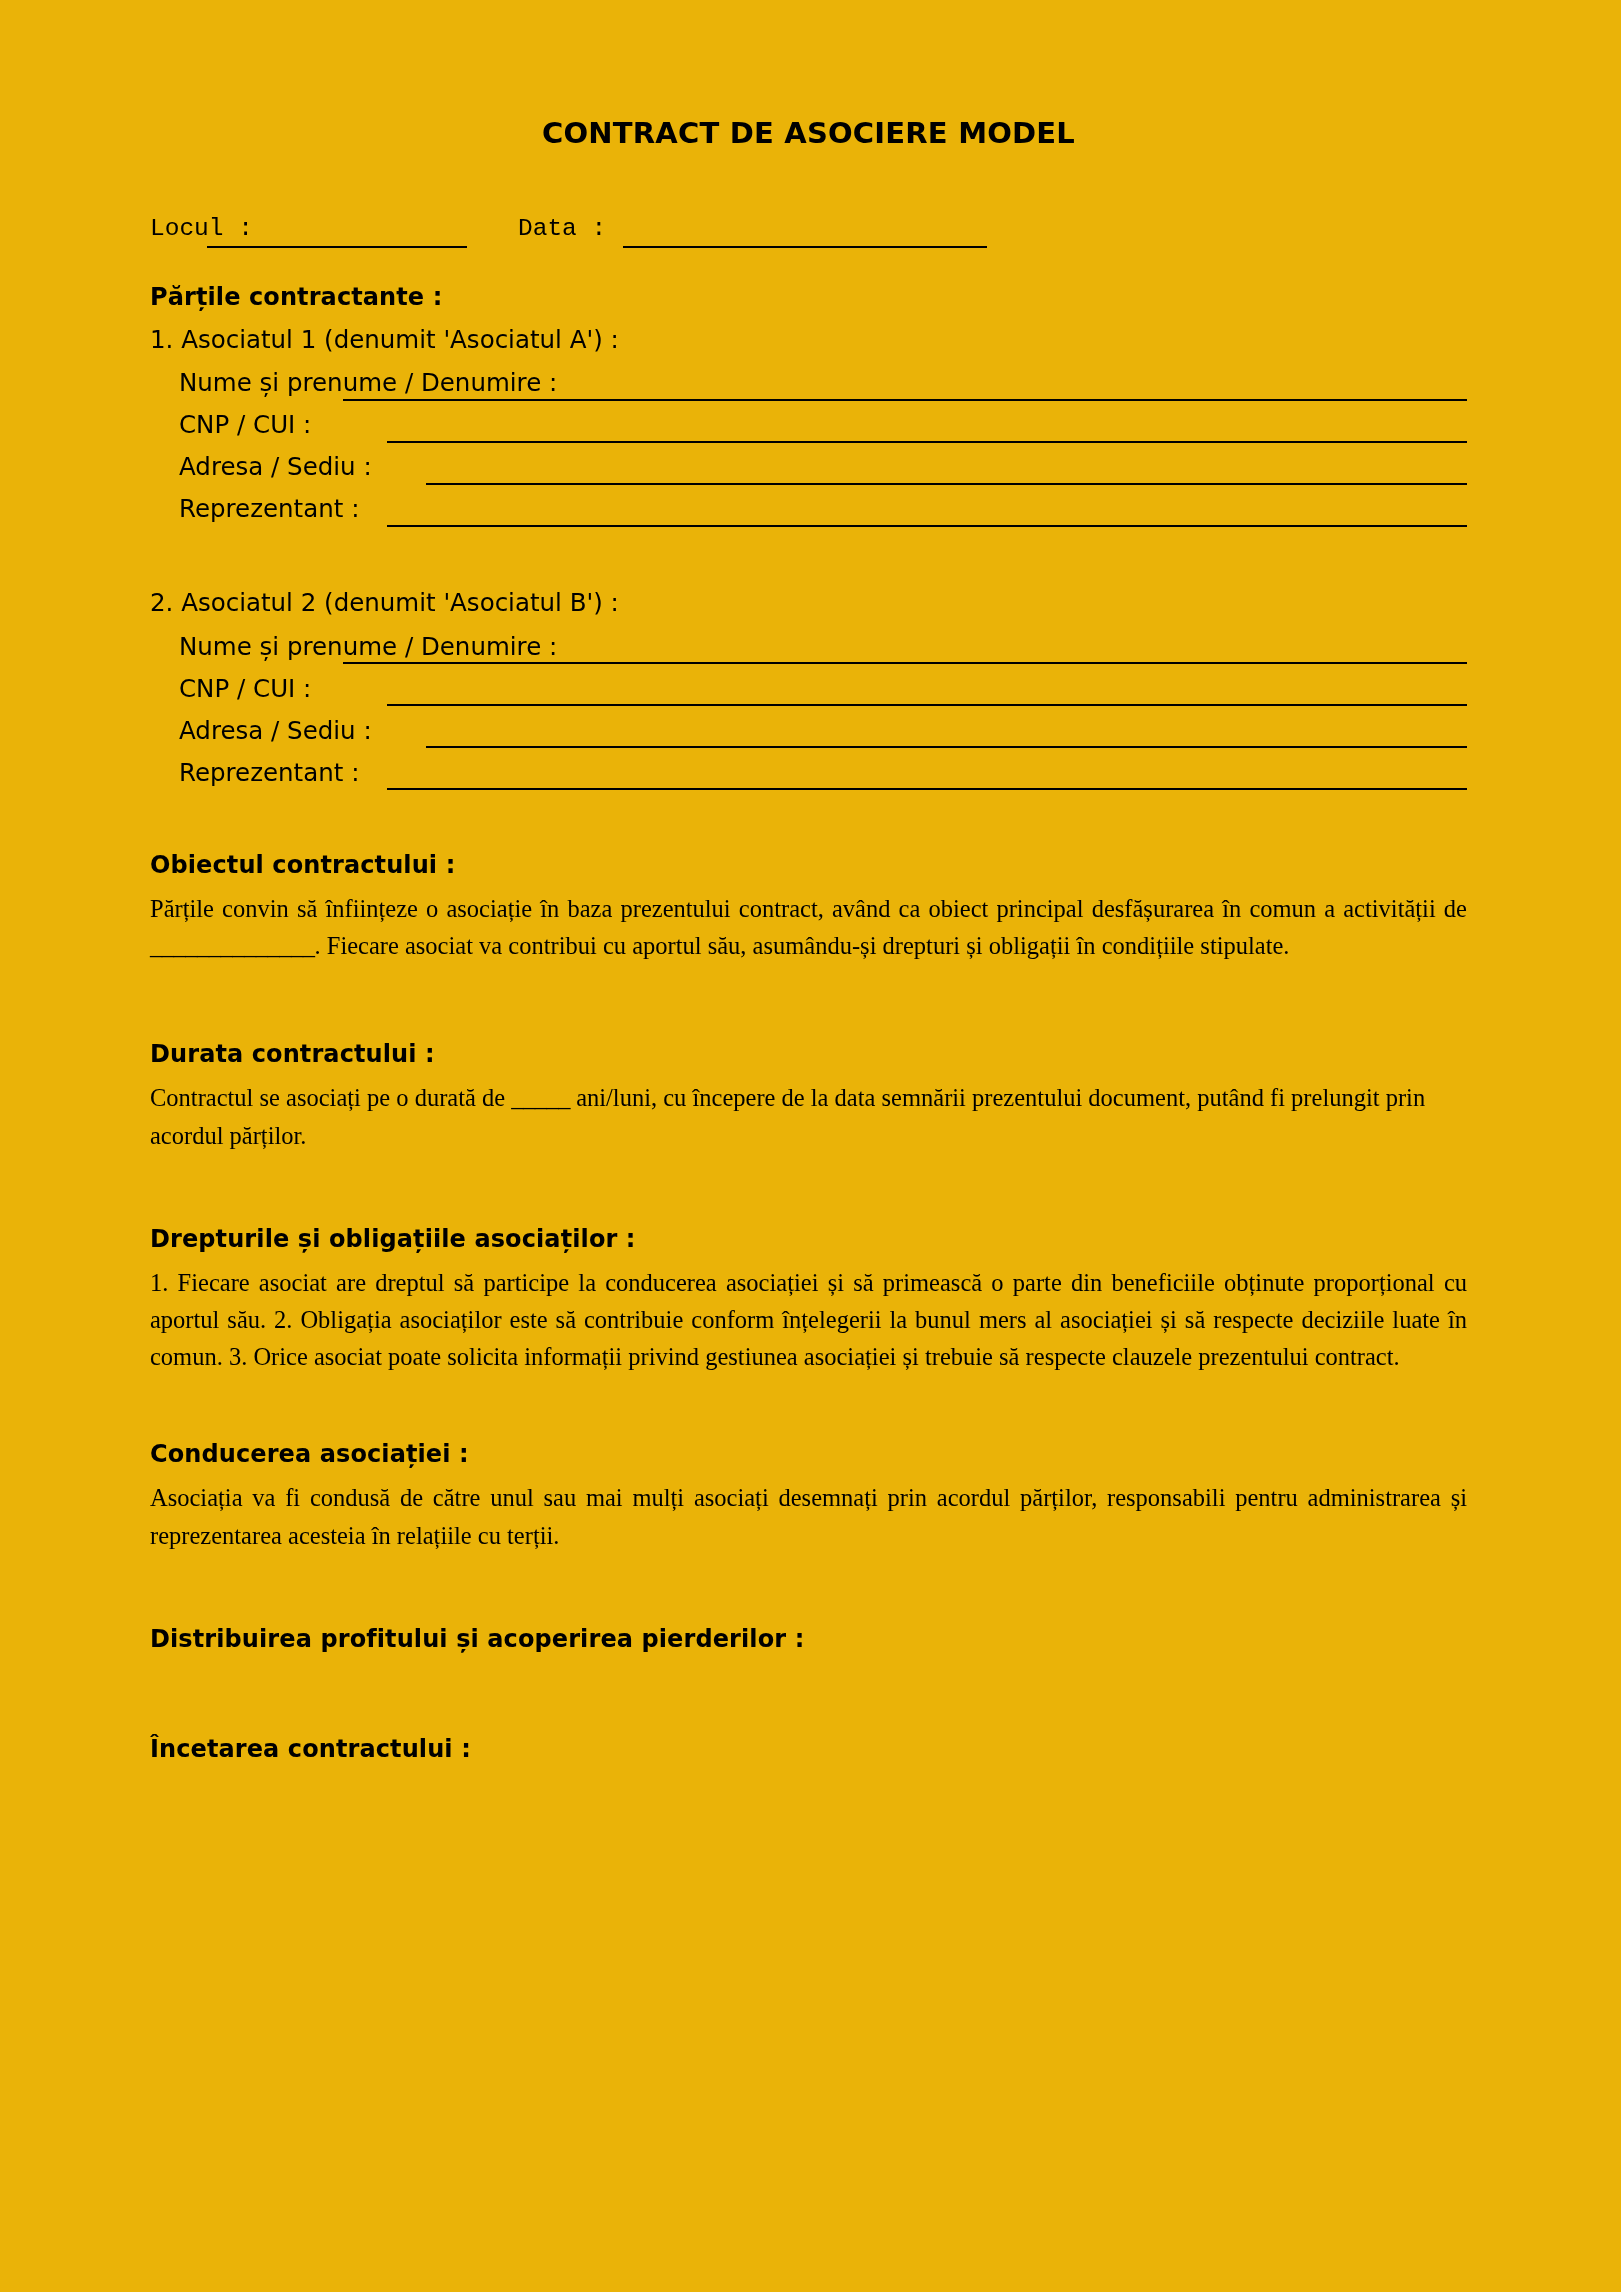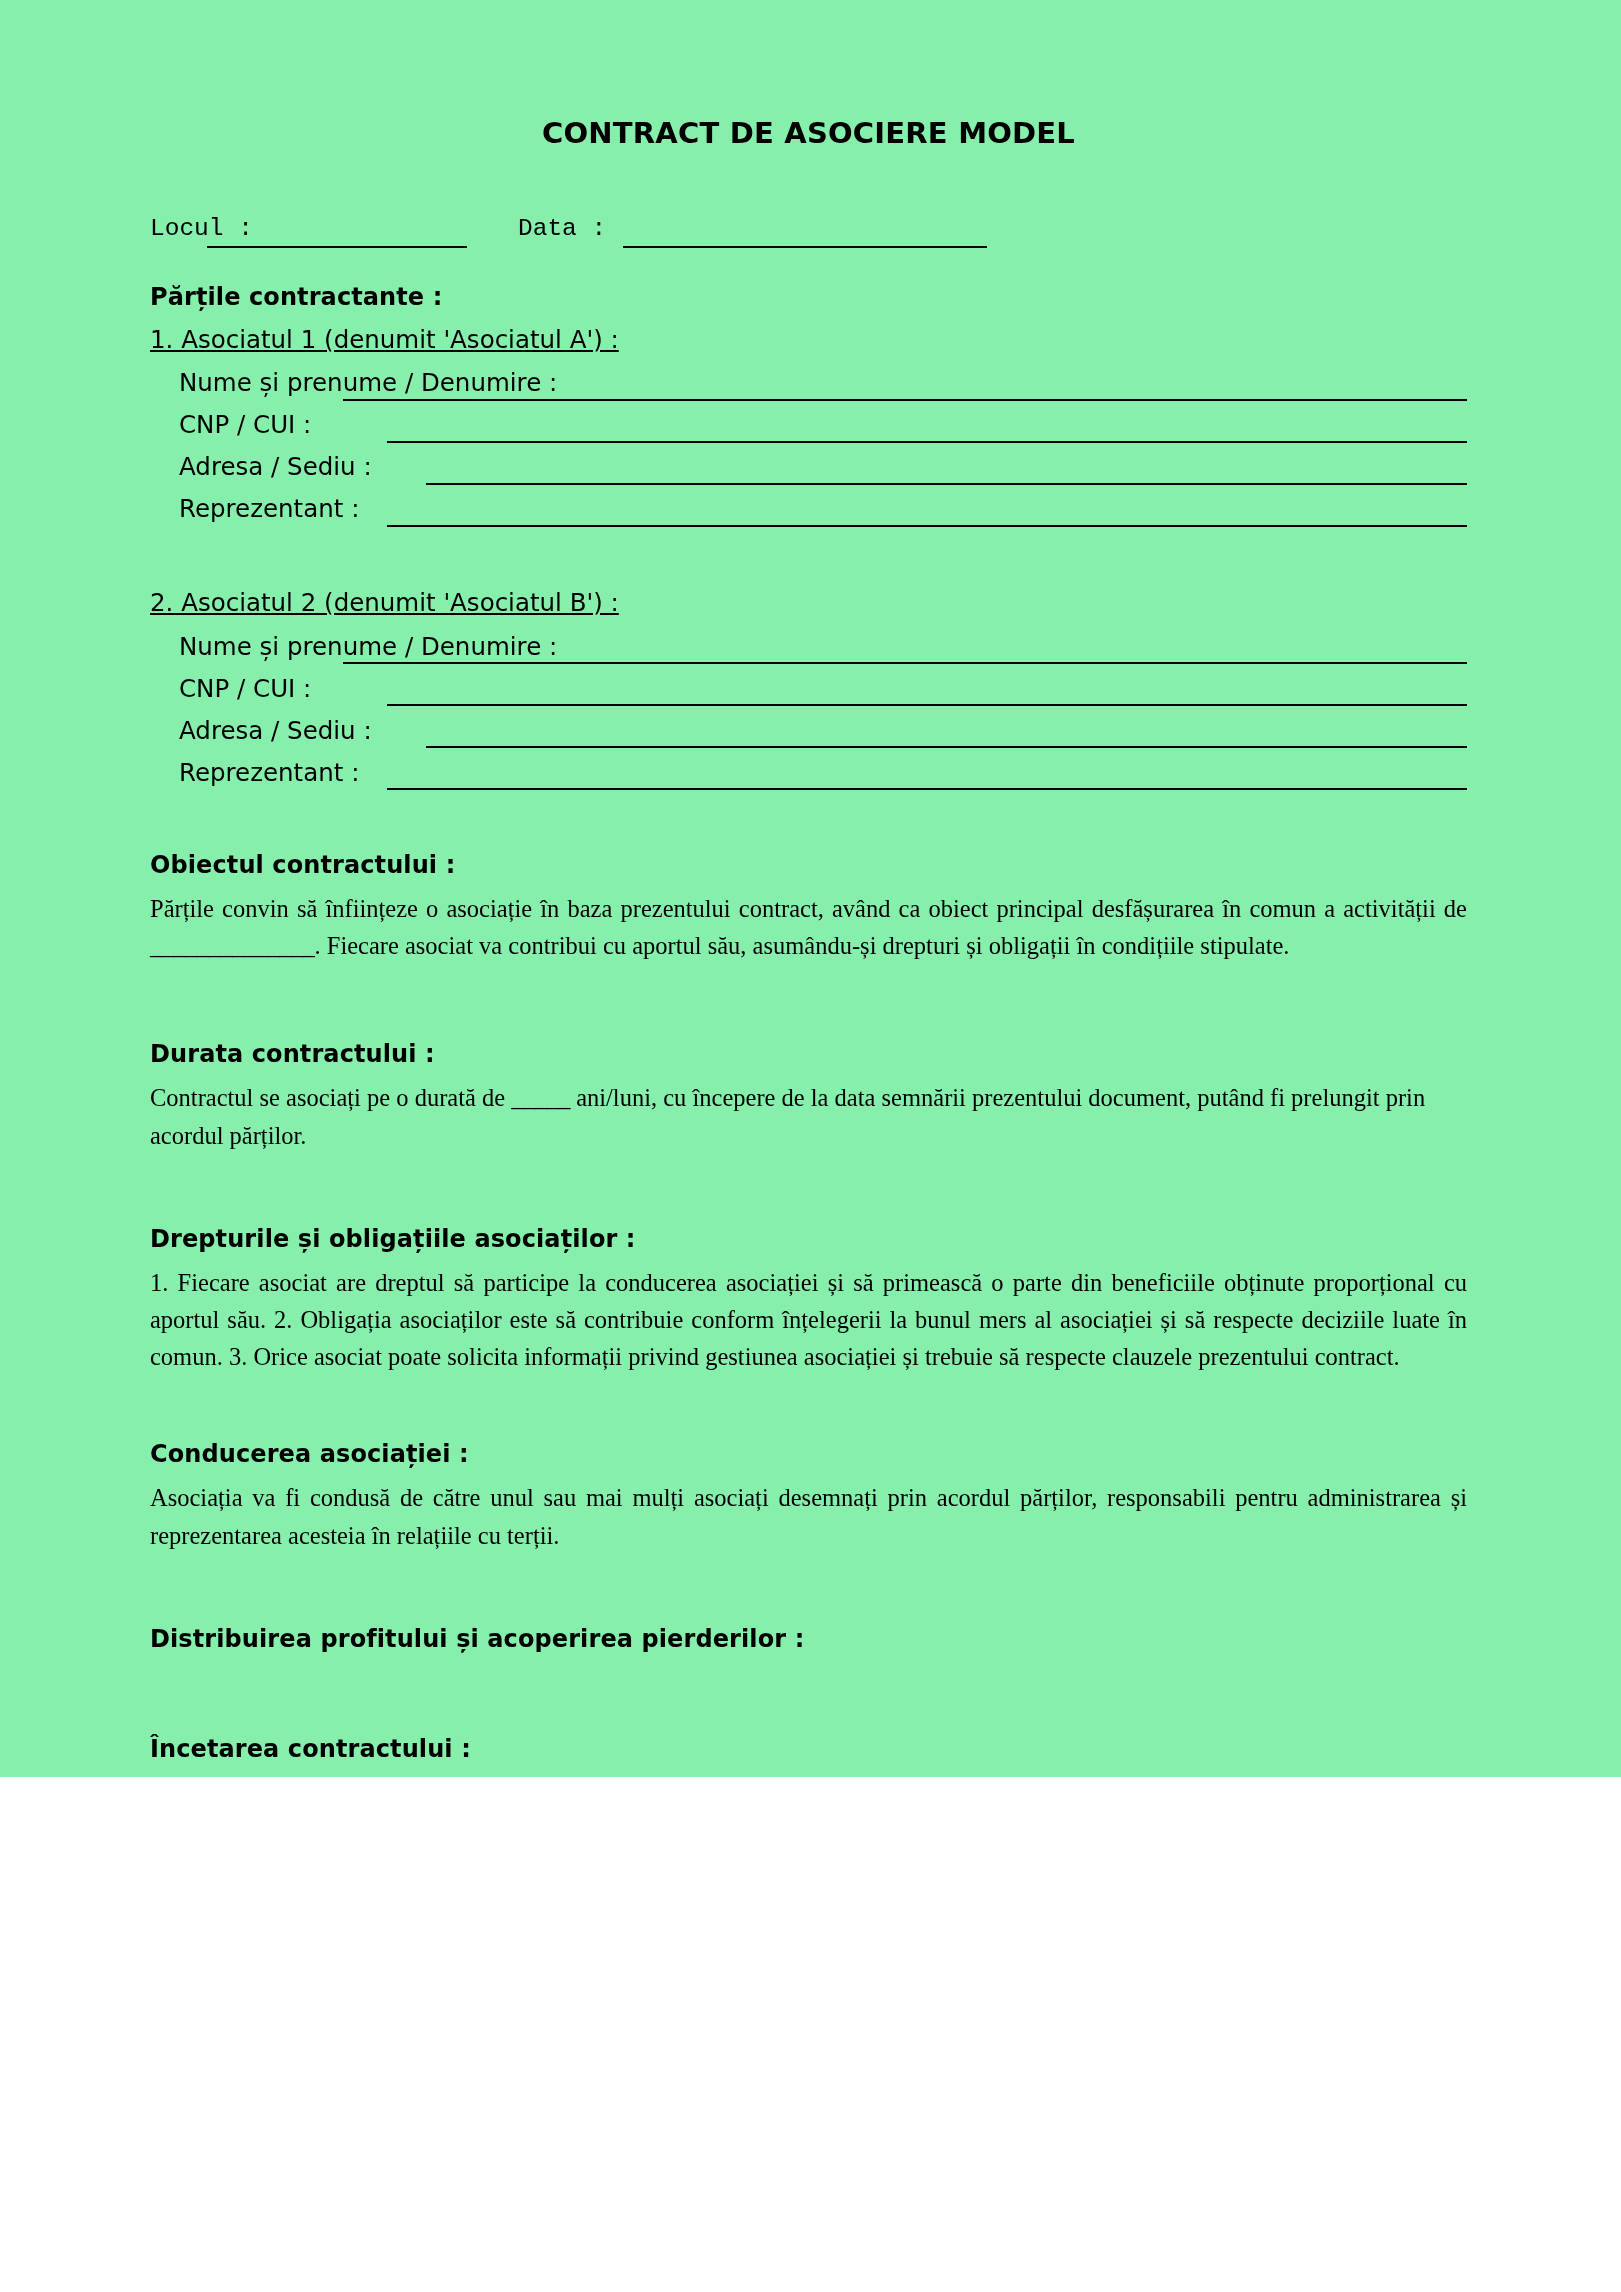--- a/index.html
+++ b/index.html
@@ -9,22 +9,22 @@
     background: #ffffff;
   }
   body {
     font-family: "DejaVu Sans", "Liberation Sans", sans-serif;
     color: #000000;
     -webkit-font-smoothing: antialiased;
   }
   .page {
     position: relative;
     width: 1621px;
-    height: 1777px;
-    background: #86efac;
+    height: 2292px;
+    background: #eab308;
     box-sizing: border-box;
     padding: 16px;
     overflow: hidden;
   }
   .content {
     position: absolute;
     left: 150px;
     top: 0;
     width: 1317px; 
   }
@@ -73,21 +73,20 @@
     line-height: 1.34;
     letter-spacing: 0.1px;
   }
 
   
   .parties { margin-top: 36px; }
   .party-title {
     font-size: 24.5px;
     line-height: 1.34;
     margin-top: 10.8px;
-    text-decoration: underline;
   }
   .party-fields {
     margin-top: 5.9px;
   }
   .field-row {
     position: relative;
     height: 42px;
     font-size: 24.5px;
     line-height: 42px;
   }

